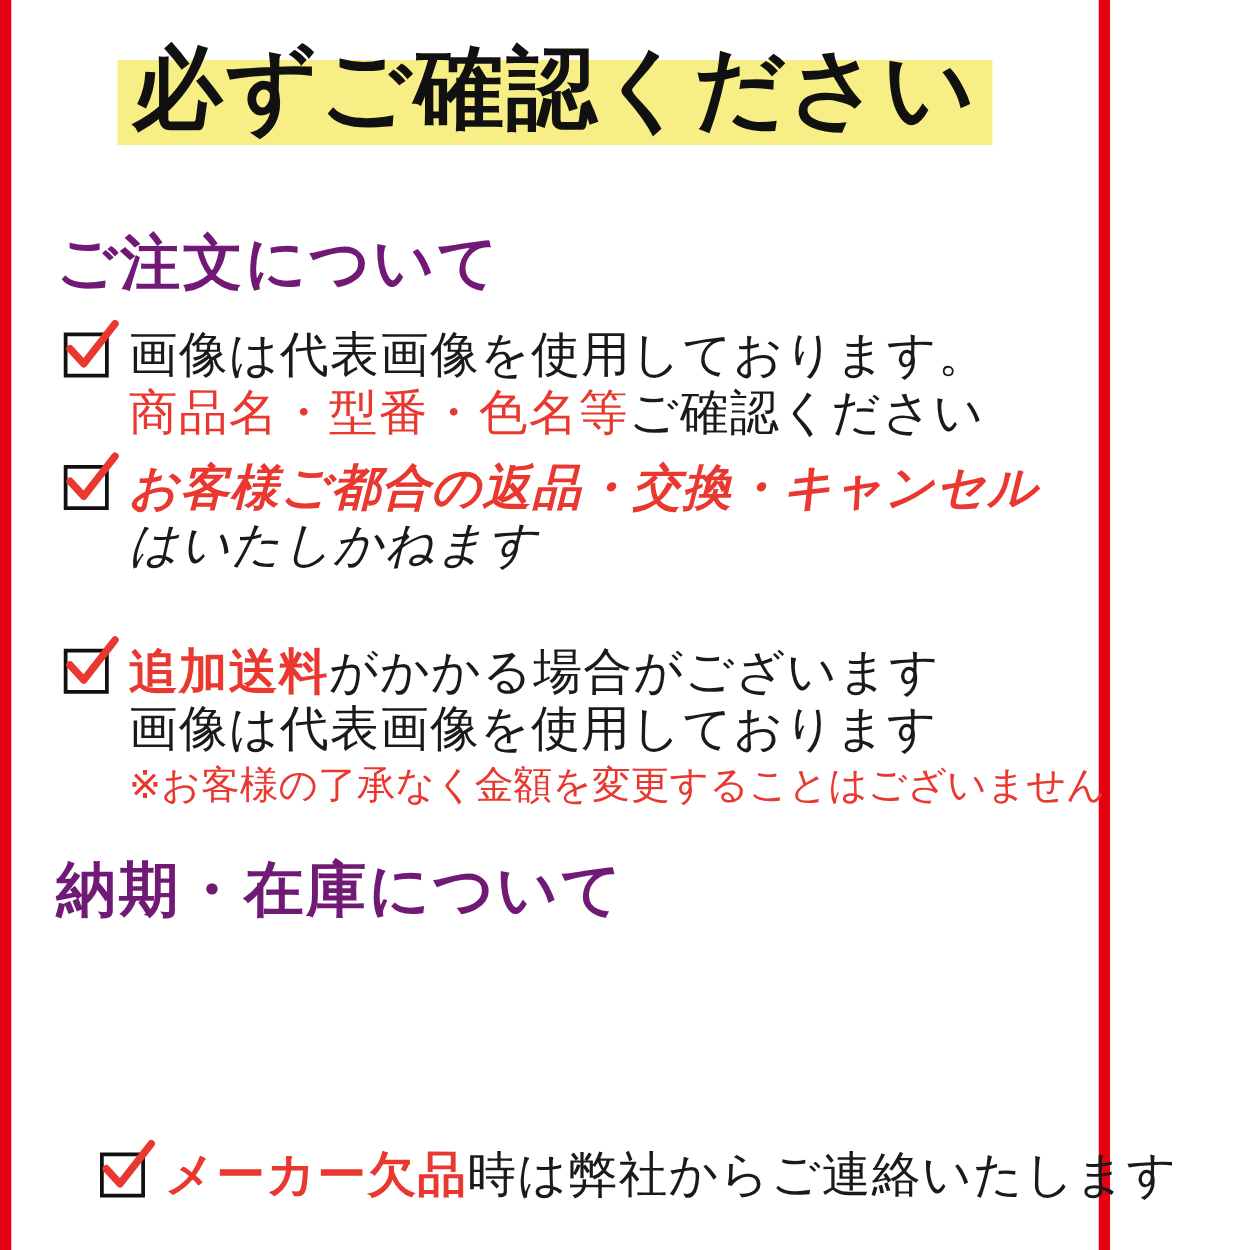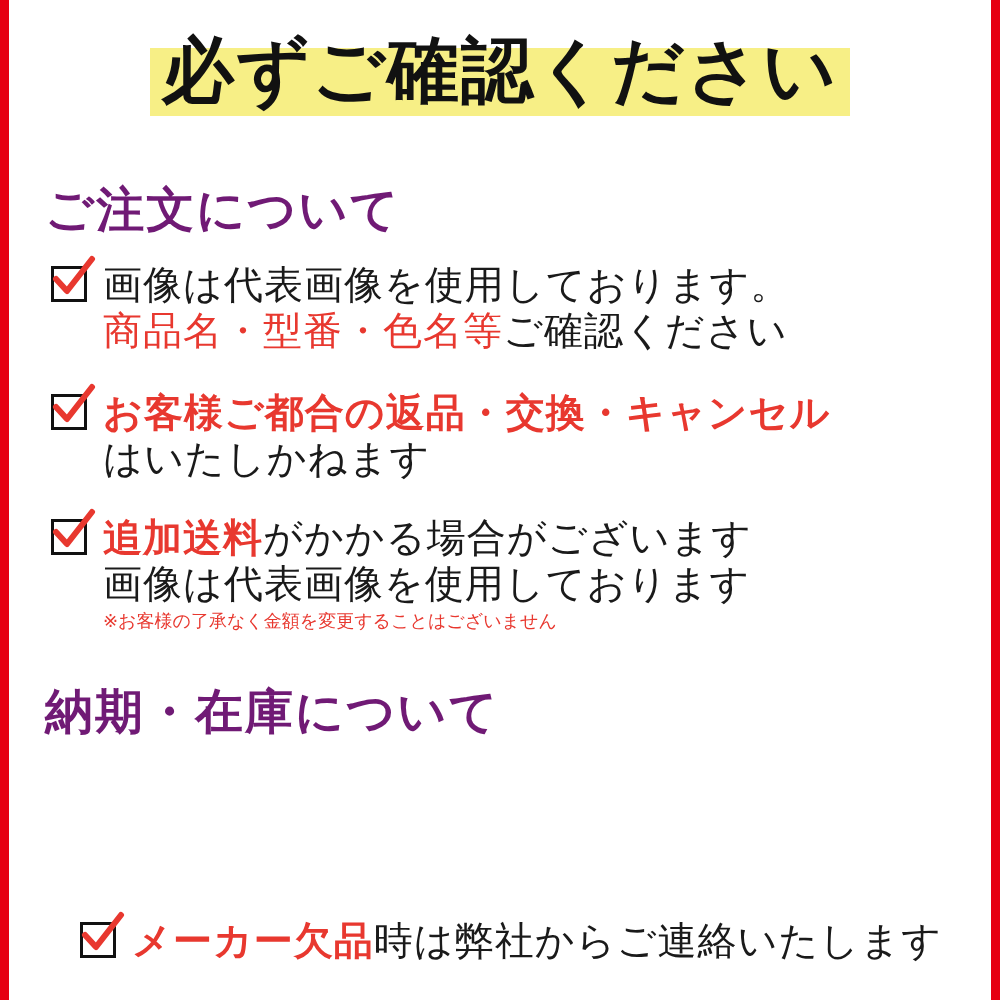--- a/index.html
+++ b/index.html
@@ -8,21 +8,21 @@
   }
   body {
     width: 1000px;
     height: 1000px;
     background: #ffffff;
     font-family: "DejaVu Sans", "Liberation Sans", sans-serif;
     overflow: hidden;
   }
   .page {
     position: relative;
-    width: 1000px;
+    width: 888px;
     height: 1000px;
     box-sizing: border-box;
     background: #ffffff;
   }
   
   .edge {
     position: absolute;
     top: 0;
     width: 9px;
     height: 1000px;
@@ -115,31 +115,31 @@
   }
   .line.red, .red {
     color: #e8382f;
     text-align: right;
   }
   .line.bold-red {
     color: #e8382f;
     font-weight: bold;
   }
   .note {
-    font-size: 18px;
+    font-size: 31px;
     letter-spacing: 0px;
     color: #e8382f;
     line-height: 1.2;
     margin-top: 4px;
     white-space: nowrap;
   }
 
   
   #item1 { top: 262px; }
-  #item2 { top: 390px; }
+  #item2 { top: 368px; font-style: italic; }
   #item3 { top: 515px; }
   #item4 { top: 768px; }
   #item5 { top: 918px; margin-left: 29px; }
 </style>
 </head>
 <body>
 
 <div class="page">
 
   <div class="edge edge-left"></div>

